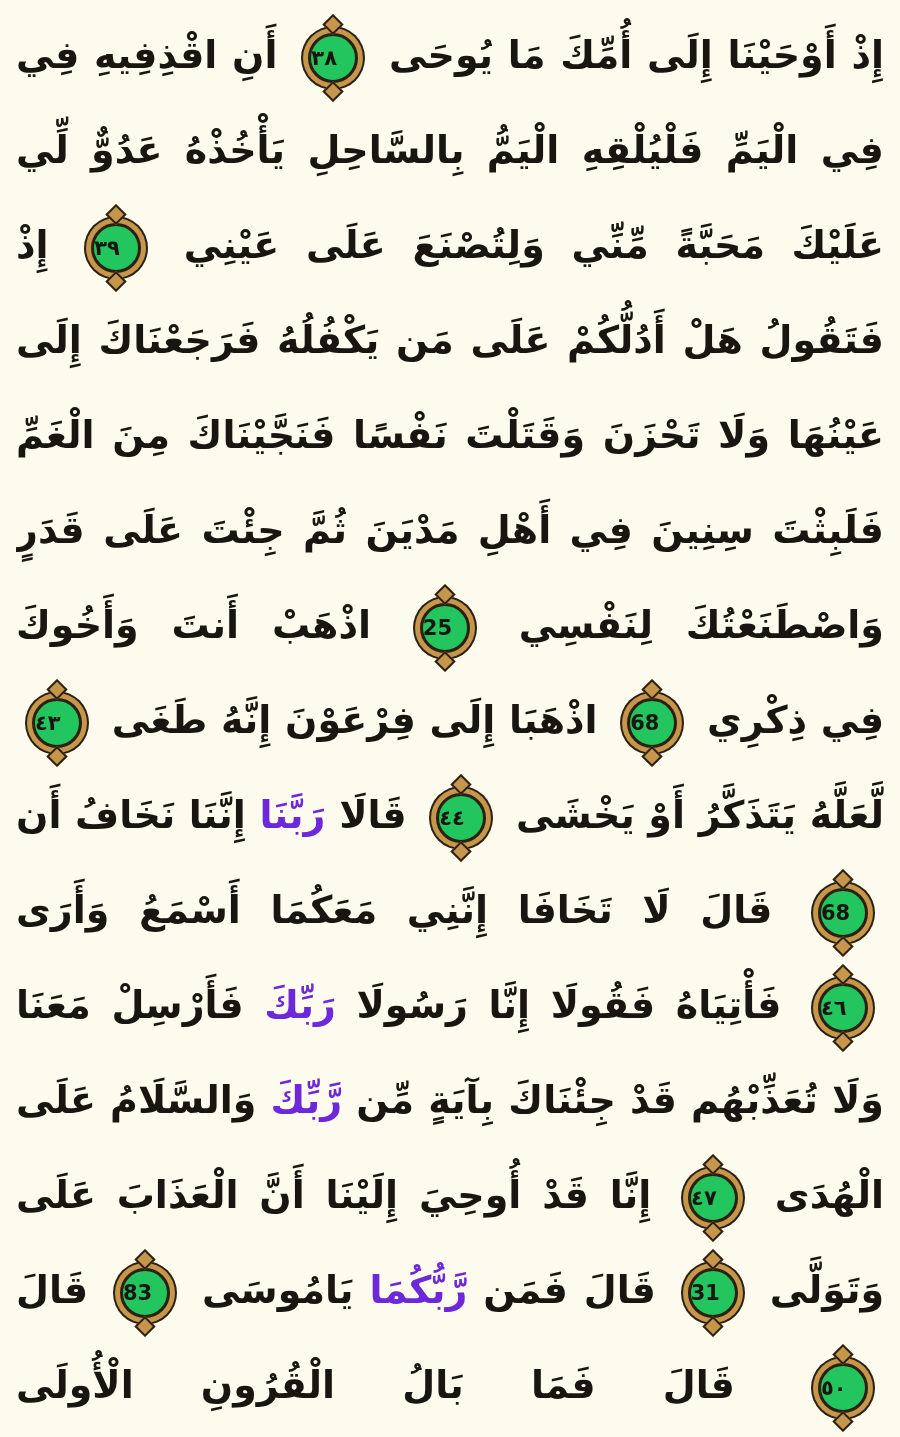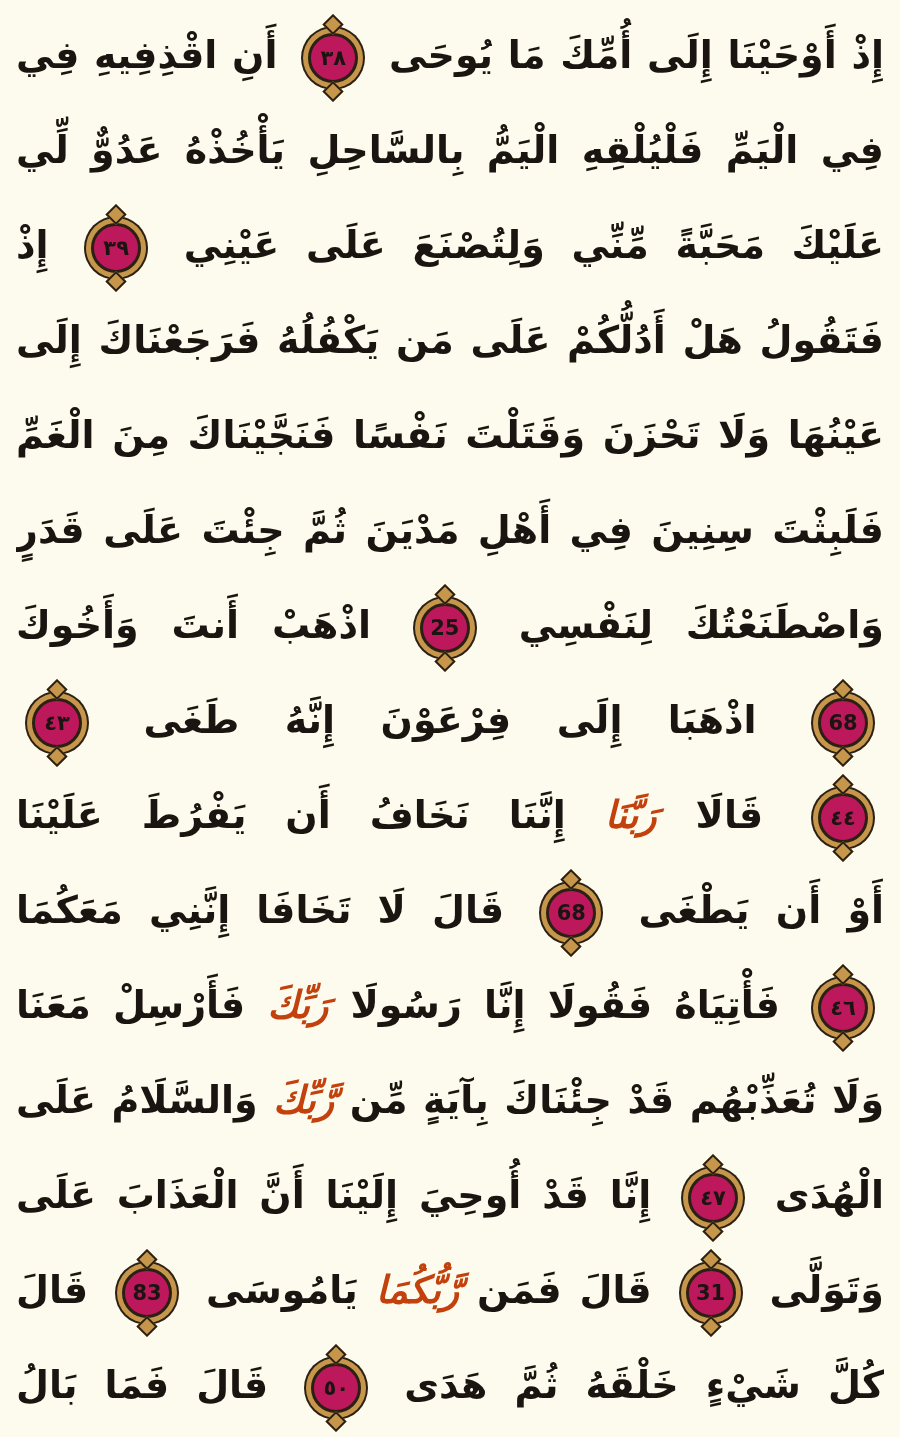--- a/index.html
+++ b/index.html
@@ -31,29 +31,29 @@
     font-size: 38px;
     font-weight: 700;
     color: #1a1510;
     text-align: justify;
     text-align-last: justify;
     -moz-text-align-last: justify;
     white-space: normal;
     overflow: hidden;
   }
   .seg-ink { color: #1a1510; }
-  .seg-red { color: #c2410c; font-style: italic; }
+  .seg-red { color: #6d28d9; }
   .verse-marker {
     display: inline-flex;
     align-items: center;
-    justify-content: center;
+    justify-content: flex-end;
     width: 44px;
     height: 44px;
     border-radius: 50%;
-    background: #be185d;
+    background: #22c55e;
     border: 3px solid #2b2013;
     box-shadow: 0 0 0 5px #c6964b, 0 0 0 7px #2b2013;
     position: relative;
     vertical-align: middle;
     margin: 0 16px;
     line-height: normal;
   }
   .verse-marker::before,
   .verse-marker::after {
     content: "";
@@ -85,40 +85,40 @@
       <div class="quran-line"><span class="seg-ink">فِي الْيَمِّ فَلْيُلْقِهِ الْيَمُّ بِالسَّاحِلِ يَأْخُذْهُ عَدُوٌّ لِّي وَعَدُوٌّ لَّهُ وَأَلْقَيْتُ</span></div>
       <div class="quran-line"><span class="seg-ink">عَلَيْكَ مَحَبَّةً مِّنِّي وَلِتُصْنَعَ عَلَى عَيْنِي</span> <span class="verse-marker">
           <span class="verse-number">٣٩</span>
         </span> <span class="seg-ink">إِذْ تَمْشِي أُخْتُكَ</span></div>
       <div class="quran-line"><span class="seg-ink">فَتَقُولُ هَلْ أَدُلُّكُمْ عَلَى مَن يَكْفُلُهُ فَرَجَعْنَاكَ إِلَى أُمِّكَ كَيْ تَقَرَّ</span></div>
       <div class="quran-line"><span class="seg-ink">عَيْنُهَا وَلَا تَحْزَنَ وَقَتَلْتَ نَفْسًا فَنَجَّيْنَاكَ مِنَ الْغَمِّ وَفَتَنَّاكَ فُتُونًا</span></div>
       <div class="quran-line"><span class="seg-ink">فَلَبِثْتَ سِنِينَ فِي أَهْلِ مَدْيَنَ ثُمَّ جِئْتَ عَلَى قَدَرٍ يَامُوسَى</span> </div>
       <div class="quran-line"><span class="seg-ink">وَاصْطَنَعْتُكَ لِنَفْسِي</span> <span class="verse-marker">
           <span class="verse-number">25</span>
         </span> <span class="seg-ink">اذْهَبْ أَنتَ وَأَخُوكَ بِآيَاتِي وَلَا تَنِيَا</span></div>
-      <div class="quran-line"> <span class="verse-marker">
+      <div class="quran-line"><span class="seg-ink">فِي ذِكْرِي</span> <span class="verse-marker">
           <span class="verse-number">68</span>
         </span> <span class="seg-ink">اذْهَبَا إِلَى فِرْعَوْنَ إِنَّهُ طَغَى</span> <span class="verse-marker">
           <span class="verse-number">٤٣</span>
         </span> </div>
-      <div class="quran-line"> <span class="verse-marker">
+      <div class="quran-line"><span class="seg-ink">لَّعَلَّهُ يَتَذَكَّرُ أَوْ يَخْشَى</span> <span class="verse-marker">
           <span class="verse-number">٤٤</span>
         </span> <span class="seg-ink">قَالَا</span> <span class="seg-red">رَبَّنَا</span> <span class="seg-ink">إِنَّنَا نَخَافُ أَن يَفْرُطَ عَلَيْنَا</span></div>
-      <div class="quran-line"><span class="seg-ink">أَوْ أَن يَطْغَى</span> <span class="verse-marker">
+      <div class="quran-line"> <span class="verse-marker">
           <span class="verse-number">68</span>
         </span> <span class="seg-ink">قَالَ لَا تَخَافَا إِنَّنِي مَعَكُمَا أَسْمَعُ وَأَرَى</span></div>
       <div class="quran-line"><span class="verse-marker">
           <span class="verse-number">٤٦</span>
         </span> <span class="seg-ink">فَأْتِيَاهُ فَقُولَا إِنَّا رَسُولَا</span> <span class="seg-red">رَبِّكَ</span> <span class="seg-ink">فَأَرْسِلْ مَعَنَا بَنِي إِسْرَاءِيلَ</span></div>
       <div class="quran-line"><span class="seg-ink">وَلَا تُعَذِّبْهُم قَدْ جِئْنَاكَ بِآيَةٍ مِّن</span> <span class="seg-red">رَّبِّكَ</span> <span class="seg-ink">وَالسَّلَامُ عَلَى مَنِ اتَّبَعَ</span></div>
       <div class="quran-line"><span class="seg-ink">الْهُدَى</span> <span class="verse-marker">
           <span class="verse-number">٤٧</span>
         </span> <span class="seg-ink">إِنَّا قَدْ أُوحِيَ إِلَيْنَا أَنَّ الْعَذَابَ عَلَى مَن كَذَّبَ</span></div>
       <div class="quran-line"><span class="seg-ink">وَتَوَلَّى</span> <span class="verse-marker">
           <span class="verse-number">31</span>
         </span> <span class="seg-ink">قَالَ فَمَن</span> <span class="seg-red">رَّبُّكُمَا</span> <span class="seg-ink">يَامُوسَى</span> <span class="verse-marker">
           <span class="verse-number">83</span>
         </span> <span class="seg-ink">قَالَ</span>  </div>
-      <div class="quran-line"><span class="seg-ink">كُلَّ شَيْءٍ خَلْقَهُ ثُمَّ هَدَى</span> <span class="verse-marker">
+      <div class="quran-line"> <span class="verse-marker">
           <span class="verse-number">٥٠</span>
         </span> <span class="seg-ink">قَالَ فَمَا بَالُ الْقُرُونِ الْأُولَى</span> </div>
     </div>
 </div>
 
 </body></html>

